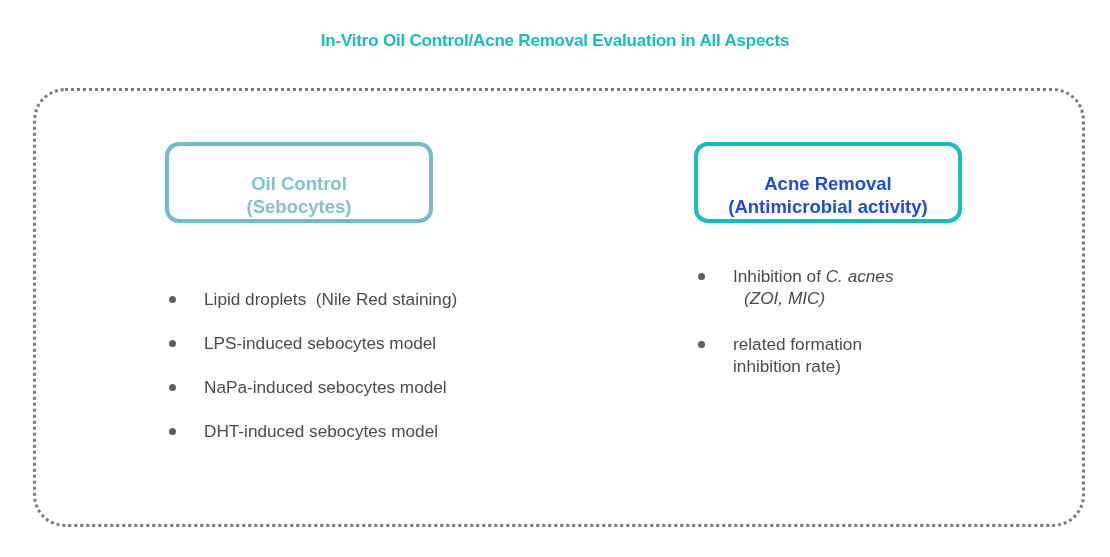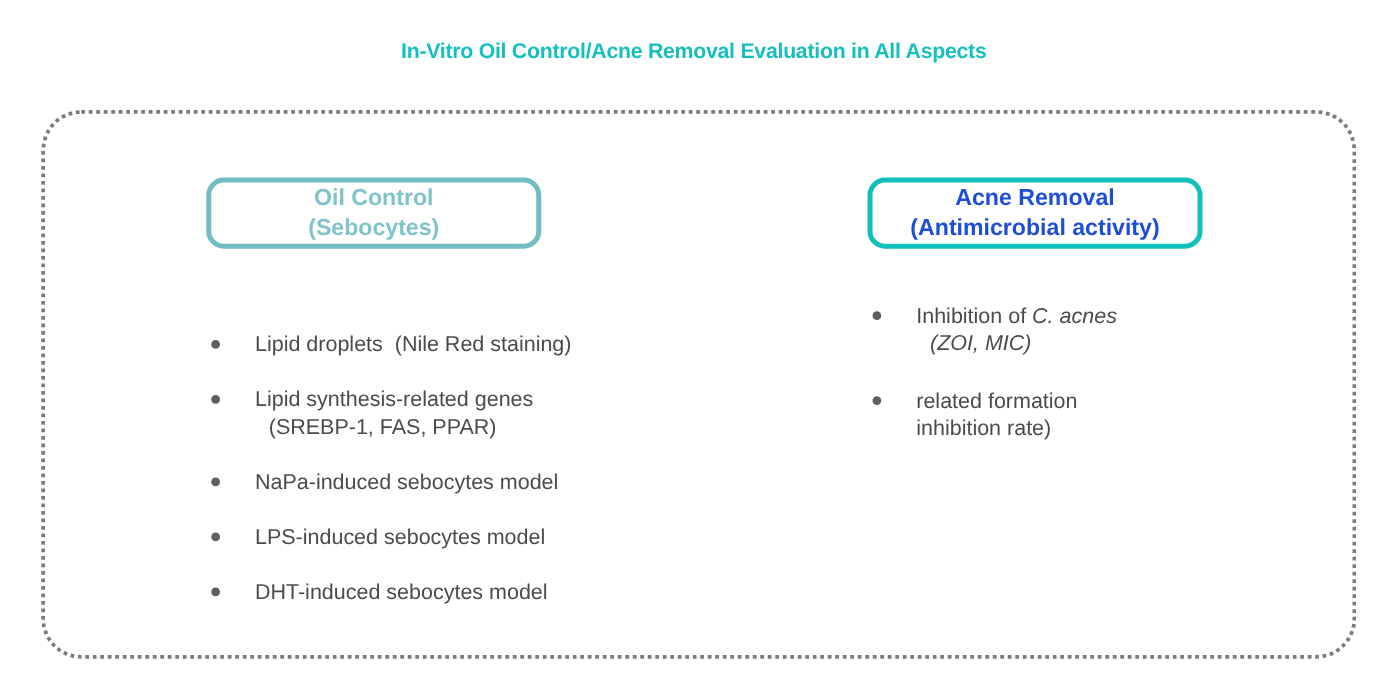--- a/index.html
+++ b/index.html
@@ -46,25 +46,25 @@
   .column {
     position: absolute;
     top: 142px;
   }
   #column-oil-control { left: 165px; width: 330px; }
   #column-acne-removal { left: 694px; width: 320px; }
 
   
   .header-box {
     width: 268px;
-    height: 57px;
+    height: 81px;
     border-radius: 14px;
     box-sizing: border-box;
     display: flex;
-    align-items: flex-start;
+    align-items: flex-end;
     justify-content: center;
     text-align: center;
     font-size: 18.5px;
     font-weight: bold;
     line-height: 1.28;
     background: #ffffff;
   }
   #header-box-oil-control {
     border: 4px solid #72bcc4;
     color: #7fc3cb;
@@ -124,35 +124,30 @@
     </div>
   </div>
 
   <ul class="bullet-list" id="list-oil-control">
 
     <li class="bullet-item">
       <span class="bullet-dot"></span>
       <span class="bullet-line">Lipid droplets  (Nile Red staining)</span>
     </li>
 
-    <li class="bullet-item">
-      <span class="bullet-dot"></span>
-      <span class="bullet-line">Lipid synthesis-related genes</span>
-      <span class="bullet-line indent-1">(SREBP-1, FAS, PPAR)</span>
-    </li>
 
 
     <li class="bullet-item">
       <span class="bullet-dot"></span>
-      <span class="bullet-line">NaPa-induced sebocytes model</span>
+      <span class="bullet-line">LPS-induced sebocytes model</span>
     </li>
 
     <li class="bullet-item">
       <span class="bullet-dot"></span>
-      <span class="bullet-line">LPS-induced sebocytes model</span>
+      <span class="bullet-line">NaPa-induced sebocytes model</span>
     </li>
 
     <li class="bullet-item">
       <span class="bullet-dot"></span>
       <span class="bullet-line">DHT-induced sebocytes model</span>
     </li>
   </ul>
 </div>
 
 <div class="column" id="column-acne-removal">

